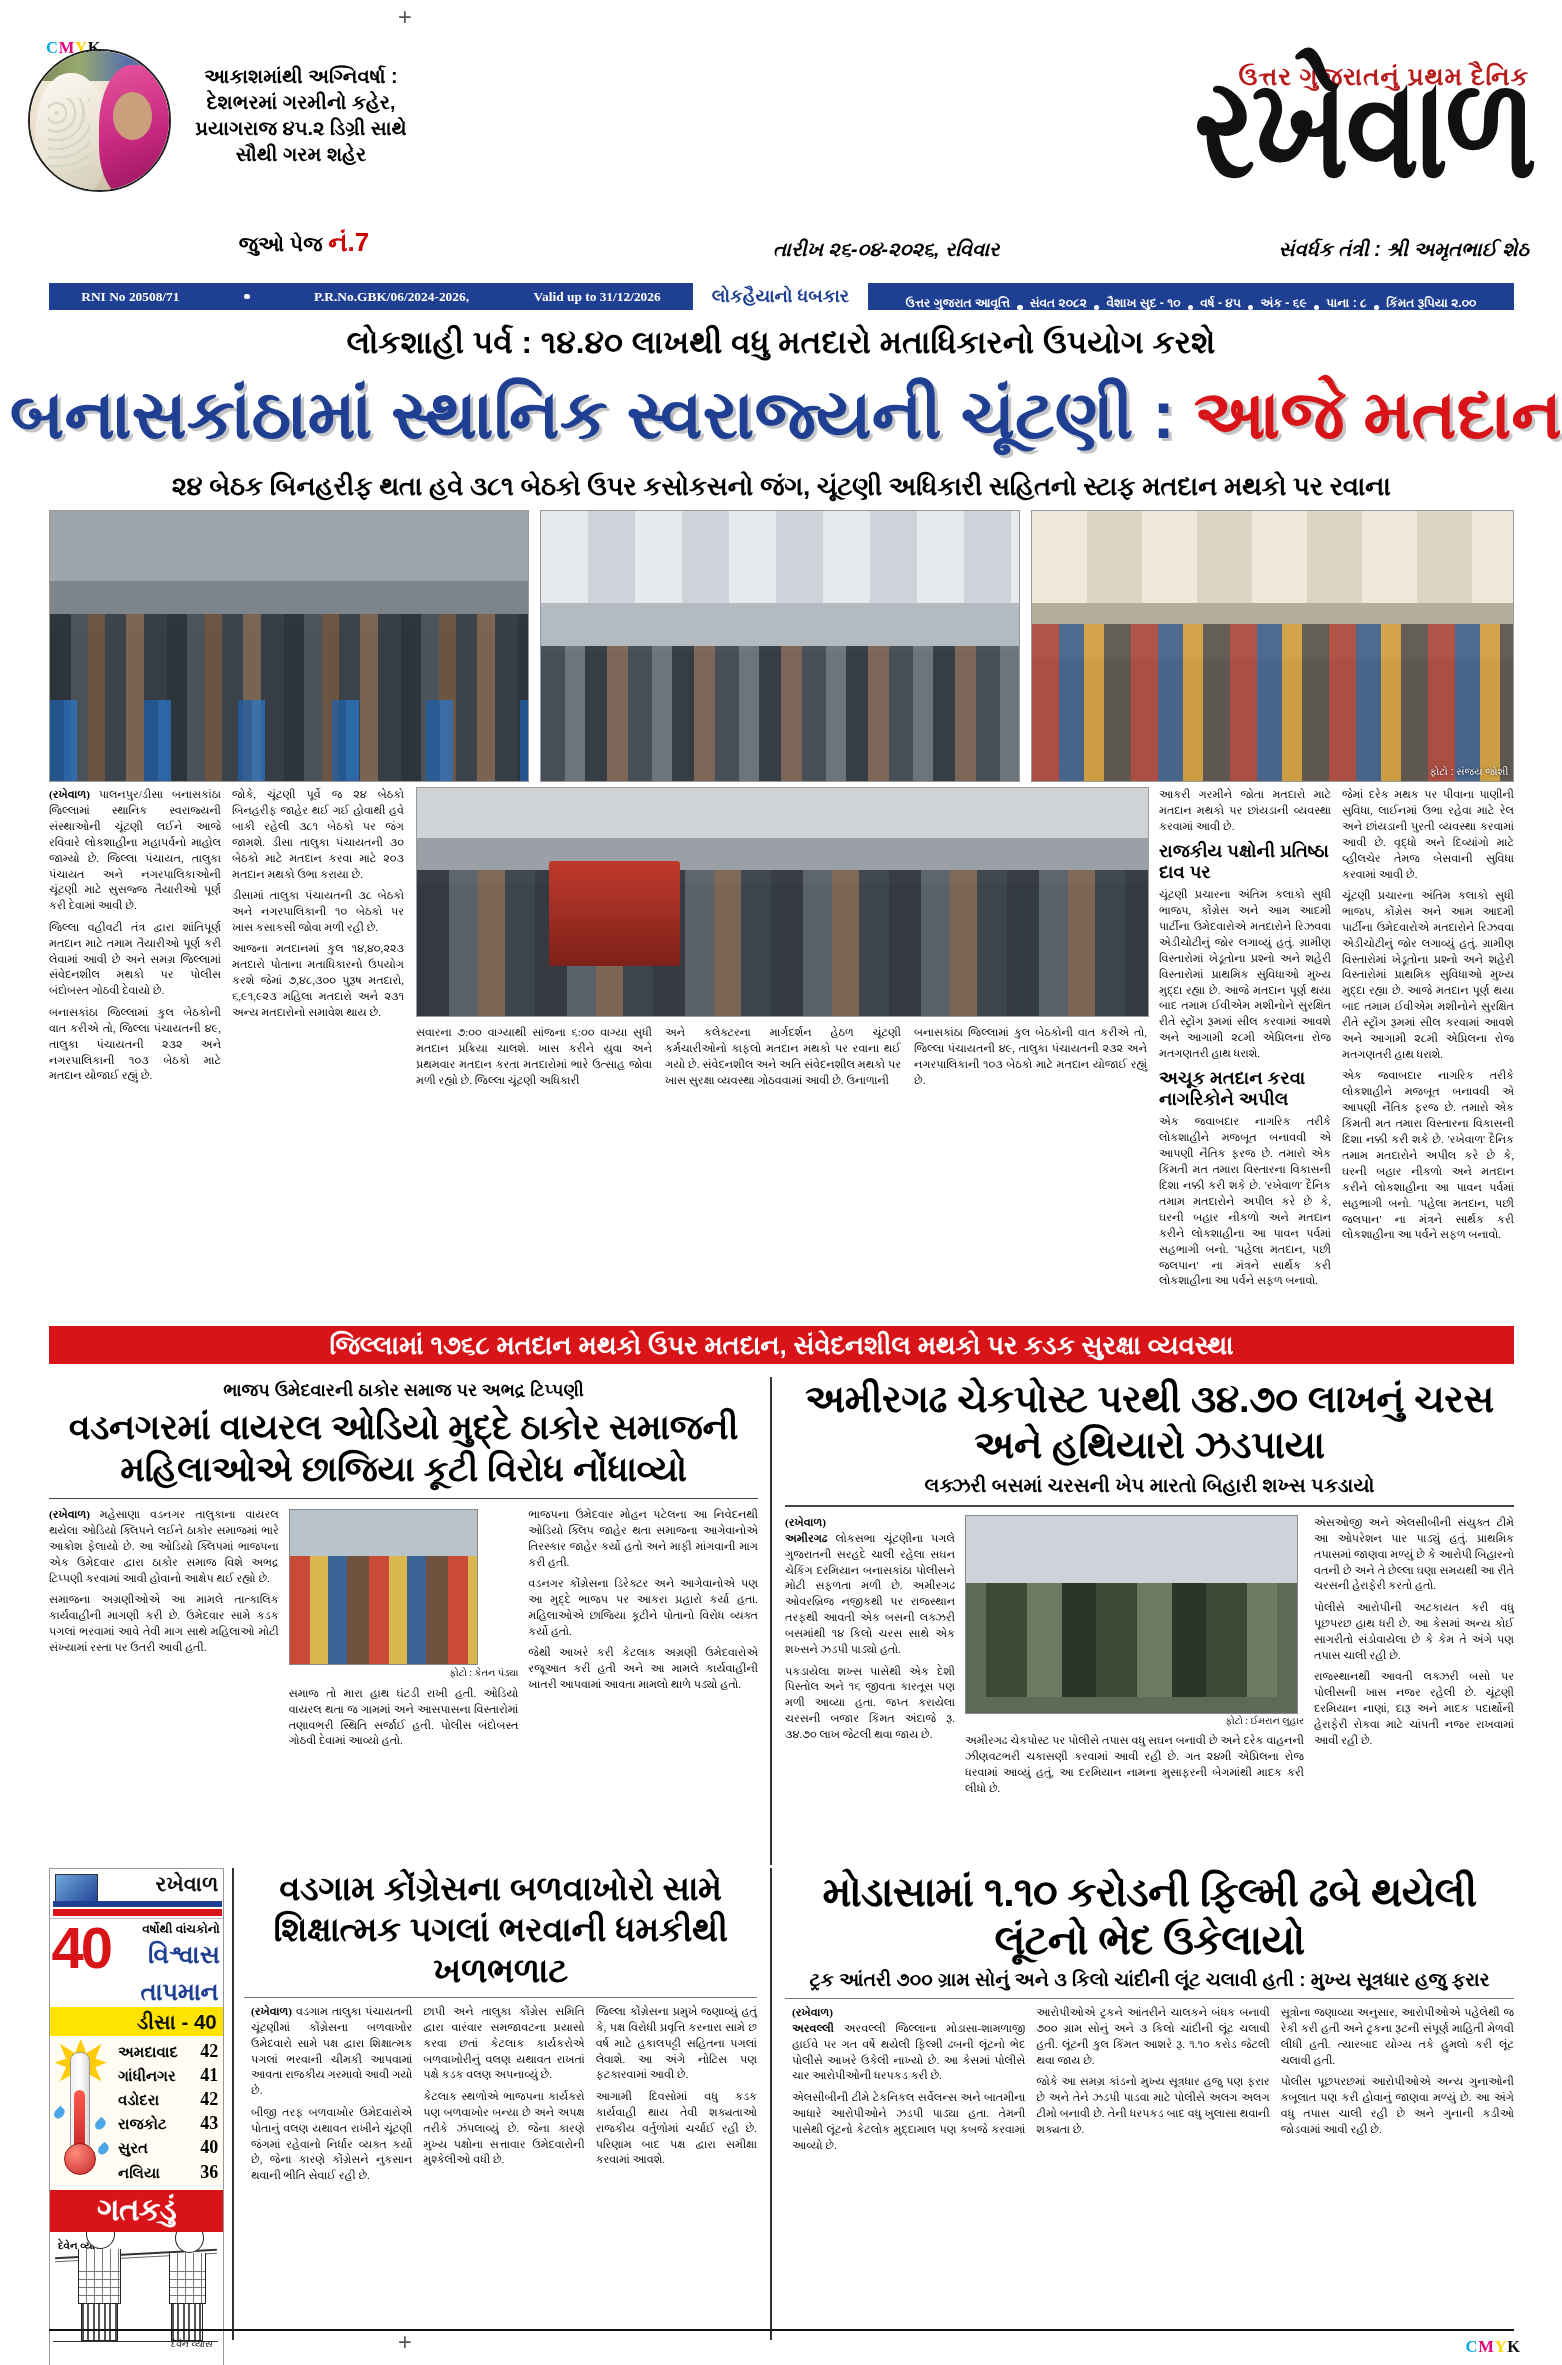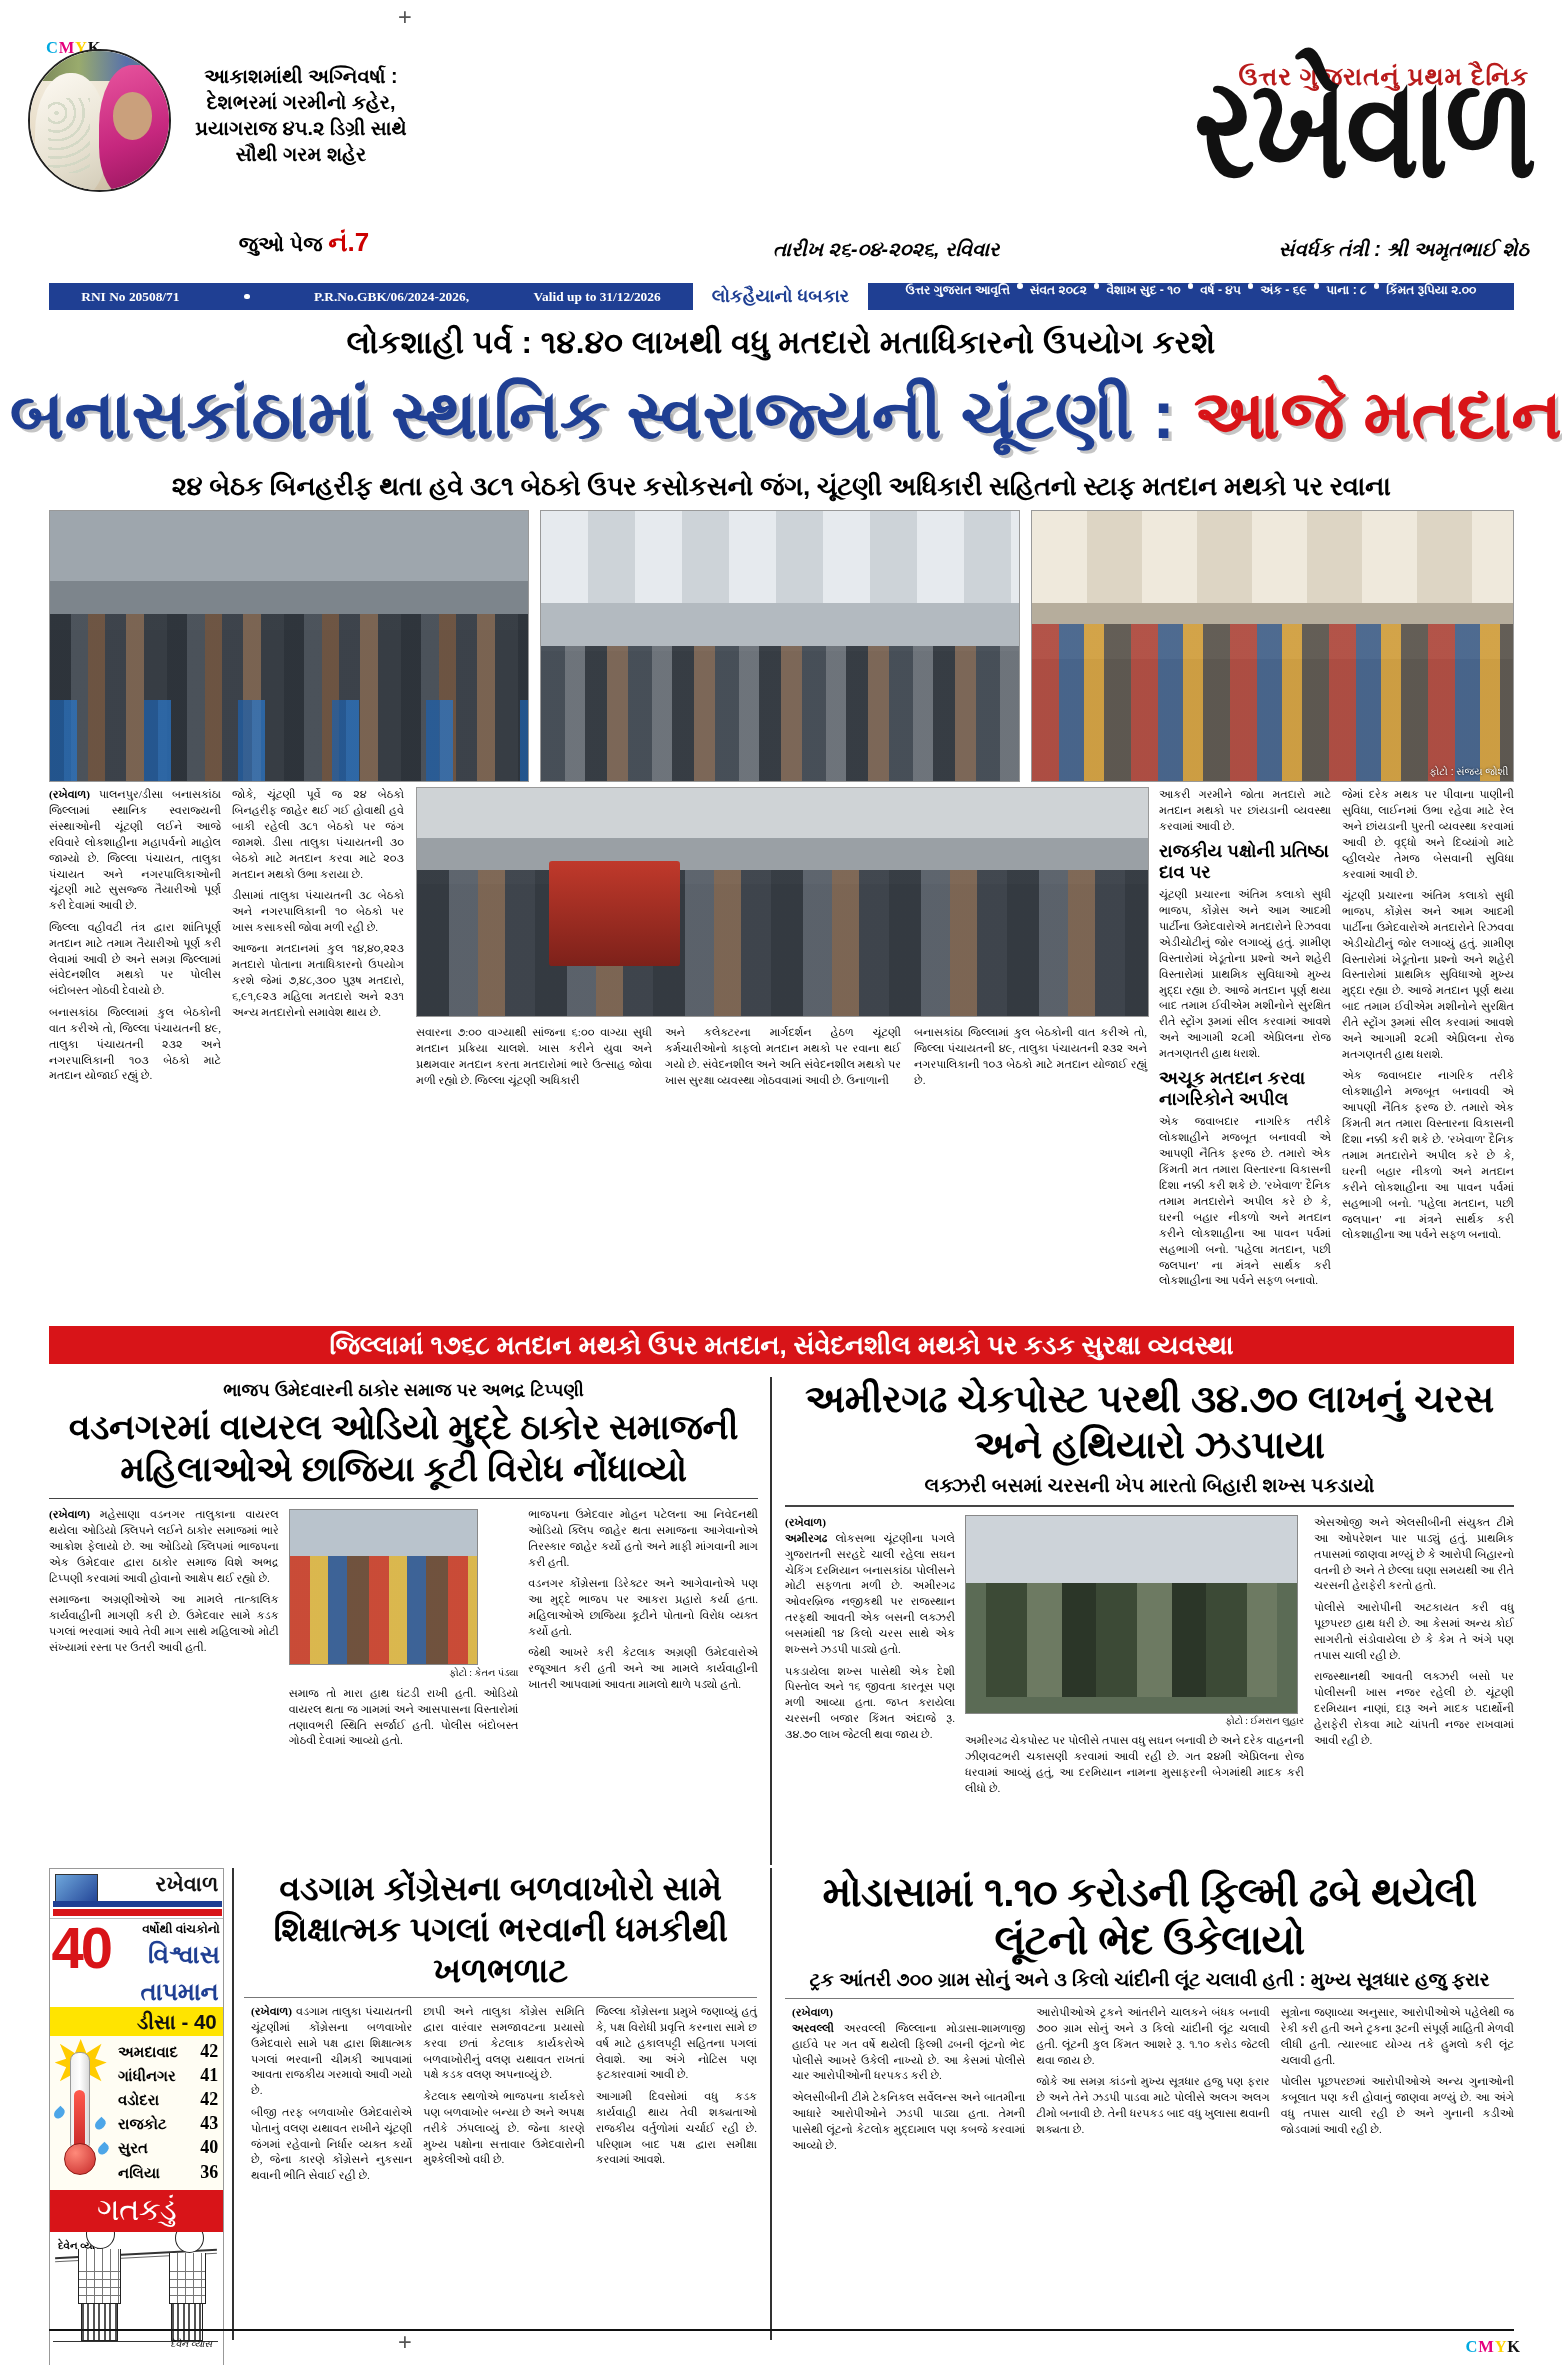--- a/index.html
+++ b/index.html
@@ -49,21 +49,21 @@
      color:#111;transform:scaleY(1.18);transform-origin:right bottom;}
   .mh-sub{position:absolute;right:33px;top:206px;width:756px;display:flex;justify-content:space-between;
      font-size:19.7px;font-weight:700;font-style:italic;gap:39px;}
 
   
   .rnibar{position:absolute;left:49px;top:283px;width:1465px;height:27px;background:#1f3f93;color:#fff;}
   .rnibar .lseg{position:absolute;left:0;top:0;width:644px;height:27px;display:flex;align-items:center;
      justify-content:space-around;font-family:"Liberation Serif",serif;font-weight:700;font-size:13.4px;}
   .rnibar .mid{position:absolute;left:644px;top:-4.7px;width:175px;height:36px;background:#fff;color:#1f3f93;
      display:flex;align-items:center;justify-content:center;font-size:18px;font-weight:800;}
-  .rnibar .rseg{position:absolute;left:819px;top:0;right:0;height:27px;display:flex;align-items:flex-start;
+  .rnibar .rseg{position:absolute;left:819px;top:0;right:0;height:27px;display:flex;align-items:flex-end;
      justify-content:center;font-size:12.2px;font-weight:700;gap:7px;}
   .rnibar .rseg span{white-space:nowrap;}
   .dot{display:inline-block;width:5.5px;height:5.5px;border-radius:50%;background:currentColor;}
 
   
   .kicker{position:absolute;left:0;top:324px;width:1562px;text-align:center;
      font-size:31.5px;font-weight:800;letter-spacing:0px;}
   .mainhead{position:absolute;left:0;top:376px;width:1562px;text-align:right;
      font-size:68px;font-weight:900;line-height:1.12;white-space:nowrap;
      text-shadow:3.1px 3.1px 0 rgba(150,150,150,.55);}
@@ -178,21 +178,21 @@
   .sunburst{position:absolute;left:1.6px;top:0;width:52px;height:47px;background:#ffcc00;
      clip-path:polygon(50% 0,61% 30%,90% 10%,78% 42%,100% 50%,78% 60%,90% 90%,61% 72%,50% 100%,39% 72%,10% 90%,22% 60%,0 50%,22% 42%,10% 10%,39% 30%);}
   .tube{position:absolute;left:17.3px;top:12.6px;width:17.3px;height:98px;background:linear-gradient(90deg,#f0f0f0,#fff,#d9d9d9);border:0.8px solid #999;border-radius:8.7px;}
   .tube i{position:absolute;left:3.1px;bottom:0;width:11px;height:61px;background:linear-gradient(180deg,#ff5a4d,#c62828);border-radius:5.5px;}
   .bulb{position:absolute;left:11px;top:104px;width:30px;height:30px;border-radius:50%;
      background:radial-gradient(circle at 35% 30%,#ff8a7a,#c62828);border:0.8px solid #8e1b16;}
   .drop{position:absolute;width:8.7px;height:11.8px;background:#4da6e8;border-radius:0 50% 50% 50%;transform:rotate(45deg);}
   .wxlist{margin-left:68px;padding-right:4.7px;}
   .wxrow{display:flex;justify-content:space-between;align-items:baseline;font-size:15px;font-weight:700;padding:1.6px 0;}
   .wxrow .val{font-family:"Liberation Serif",serif;font-size:18px;font-weight:700;}
-  .gatkadu{background:#d81418;color:#fff;text-align:center;font-size:31px;font-weight:400;padding:1.6px 0 4.7px;letter-spacing:-0.8px;}
+  .gatkadu{background:#d81418;color:#fff;text-align:center;font-size:31px;font-weight:700;padding:1.6px 0 4.7px;letter-spacing:-0.8px;}
   .cartoon{position:relative;height:145px;background:#fff;border-bottom:0.8px solid #ccc;overflow:hidden;}
   .cartoon .sig{position:absolute;left:7.9px;top:7.9px;font-size:10.2px;font-weight:700;}
   .cartoon .sig2{position:absolute;right:11px;bottom:27px;font-size:9.4px;font-style:italic;}
   .cartoon .gl{position:absolute;left:4.7px;top:20.5px;width:162px;height:1.6px;background:#333;transform:rotate(-3deg);}
   .cartoon .gl2{position:absolute;left:4.7px;top:25px;width:162px;height:0.8px;background:#666;transform:rotate(-3deg);}
   .cartoon .floor{position:absolute;left:3.1px;bottom:35px;width:165px;height:1.6px;background:#333;}
   .man{position:absolute;bottom:36px;}
   .man .head{width:27px;height:28px;border:1.6px solid #222;border-radius:50%;background:#fff;}
   .man .body{width:41px;height:54px;border:1.6px solid #222;border-top:none;background:#fff;
      background-image:repeating-linear-gradient(0deg,transparent 0 7px,#777 7px 7.9px),

